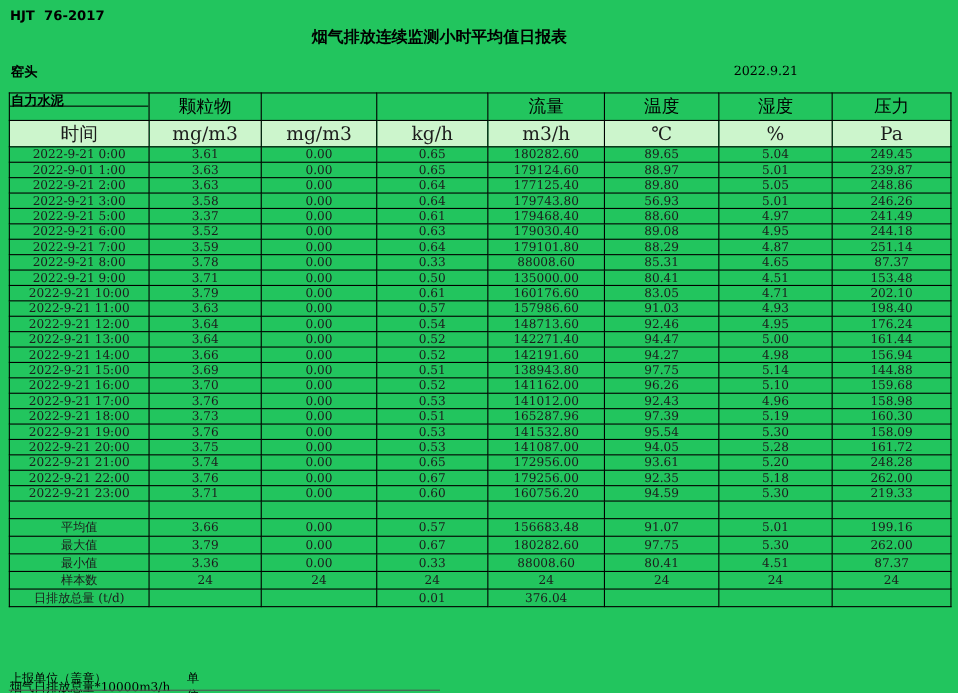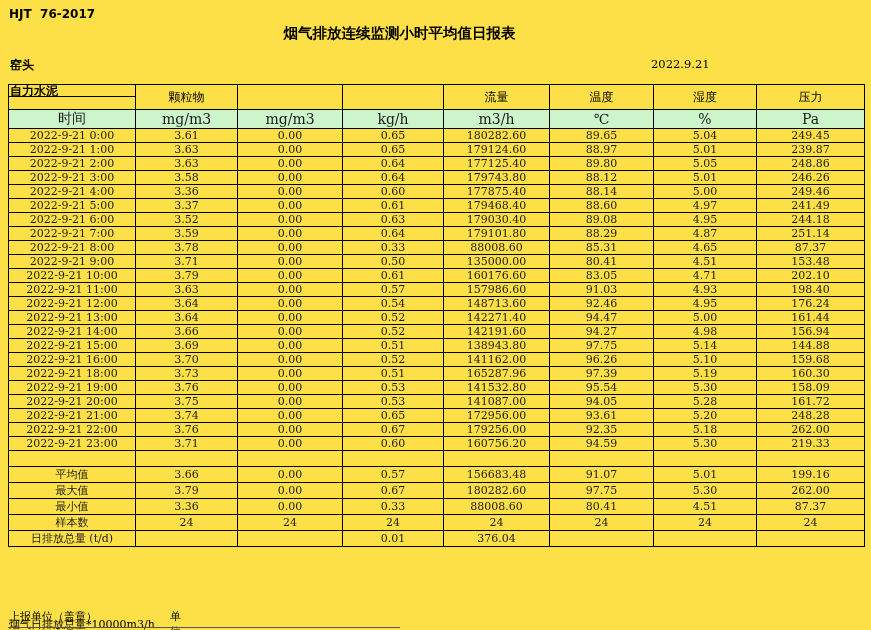--- a/index.html
+++ b/index.html
@@ -1,48 +1,48 @@
 <!DOCTYPE html>
 <html style="--green: #ccf5cc;"><head>
 <meta charset="utf-8">
 <style>
   * { margin: 0; padding: 0; box-sizing: border-box; }
   body { background: #fff; font-family: "DejaVu Sans", sans-serif; }
   .page {
     position: relative; width: 871px; height: 630px;
-    background: #fde047; overflow: hidden; color: #000;
+    background: #22c55e; overflow: hidden; color: #000;
   }
   .std {
     position: absolute; left: 9px; top: 7px;
     font-size: 12px; font-weight: bold; white-space: pre;
     font-family: "DejaVu Sans", sans-serif;
   }
   .title {
     position: absolute; left: 0; top: 24px; width: 799px;
     text-align: center; font-size: 14.5px; font-weight: bold;
   }
   .company { position: absolute; left: 10px; top: 41px; font-size: 12px; font-weight: bold; margin-top: 42px; }
   .station { position: absolute; left: 10px; top: 57px; font-size: 12px; font-weight: bold; }
-  .date { position: absolute; left: 651px; top: 57px; font-size: 11.5px; font-family: "DejaVu Serif", serif; }
+  .date { position: absolute; left: 667px; top: 57px; font-size: 11.5px; font-family: "DejaVu Serif", serif; }
 
   table.report {
     position: absolute; left: 8px; top: 84px;
     border-collapse: collapse; table-layout: fixed; width: 856px;
     font-family: "DejaVu Serif", serif;
   }
   table.report td, table.report th {
     border: 1px solid #000; padding: 0; text-align: center;
     font-size: 11px; font-weight: normal; color: #1c1c1c;
     overflow: hidden; white-space: nowrap;
   }
-  tr.group-row th { height: 24px; font-size: 12px; color: #000; }
+  tr.group-row th { height: 24px; font-size: 16px; color: #000; }
   th.split { padding: 0; vertical-align: top; }
   th.split .half { height: 12px; }
   th.split .half:first-child { border-bottom: 1px solid #000; }
-  tr.unit-row td { height: 17px; background: var(--green, #ccf5cc); font-size: 14px; text-align: center; }
+  tr.unit-row td { height: 17px; background: var(--green, #ccf5cc); font-size: 17px; text-align: center; }
   tr.data-row td { height: 13.6px; }
   tr.spacer-row td { height: 16px; }
   tr.summary-row td { height: 13.6px; }
   td.time-cell, td.summary-label { font-size: 11px; }
 
   .footnote { position: absolute; left: 9px; top: 617px; font-size: 11px; font-family: "DejaVu Serif", serif; }
   .footer-line { position: absolute; left: 9px; top: 609px; font-size: 11px; font-family: "DejaVu Serif", serif; }
   .footer-line .unit-label { position: absolute; left: 161px; top: 0; }
   .bottom-rule { position: absolute; left: 8px; top: 627px; width: 392px; height: 0; border-top: 1px solid #555; }
 </style>
@@ -98,21 +98,21 @@
           <td class="time-cell">2022-9-21 0:00</td>
           <td>3.61</td>
           <td>0.00</td>
           <td>0.65</td>
           <td>180282.60</td>
           <td>89.65</td>
           <td>5.04</td>
           <td>249.45</td>
         </tr>
         <tr class="data-row">
-          <td class="time-cell">2022-9-21 1:00</td>
+          <td class="time-cell">2022-9-01 1:00</td>
           <td>3.63</td>
           <td>0.00</td>
           <td>0.65</td>
           <td>179124.60</td>
           <td>88.97</td>
           <td>5.01</td>
           <td>239.87</td>
         </tr>
         <tr class="data-row">
           <td class="time-cell">2022-9-21 2:00</td>
@@ -123,33 +123,23 @@
           <td>89.80</td>
           <td>5.05</td>
           <td>248.86</td>
         </tr>
         <tr class="data-row">
           <td class="time-cell">2022-9-21 3:00</td>
           <td>3.58</td>
           <td>0.00</td>
           <td>0.64</td>
           <td>179743.80</td>
-          <td>88.12</td>
+          <td>56.93</td>
           <td>5.01</td>
           <td>246.26</td>
-        </tr>
-        <tr class="data-row">
-          <td class="time-cell">2022-9-21 4:00</td>
-          <td>3.36</td>
-          <td>0.00</td>
-          <td>0.60</td>
-          <td>177875.40</td>
-          <td>88.14</td>
-          <td>5.00</td>
-          <td>249.46</td>
         </tr>
         <tr class="data-row">
           <td class="time-cell">2022-9-21 5:00</td>
           <td>3.37</td>
           <td>0.00</td>
           <td>0.61</td>
           <td>179468.40</td>
           <td>88.60</td>
           <td>4.97</td>
           <td>241.49</td>
@@ -256,20 +246,30 @@
         </tr>
         <tr class="data-row">
           <td class="time-cell">2022-9-21 16:00</td>
           <td>3.70</td>
           <td>0.00</td>
           <td>0.52</td>
           <td>141162.00</td>
           <td>96.26</td>
           <td>5.10</td>
           <td>159.68</td>
+        </tr>
+        <tr class="data-row">
+          <td class="time-cell">2022-9-21 17:00</td>
+          <td>3.76</td>
+          <td>0.00</td>
+          <td>0.53</td>
+          <td>141012.00</td>
+          <td>92.43</td>
+          <td>4.96</td>
+          <td>158.98</td>
         </tr>
         <tr class="data-row">
           <td class="time-cell">2022-9-21 18:00</td>
           <td>3.73</td>
           <td>0.00</td>
           <td>0.51</td>
           <td>165287.96</td>
           <td>97.39</td>
           <td>5.19</td>
           <td>160.30</td>

